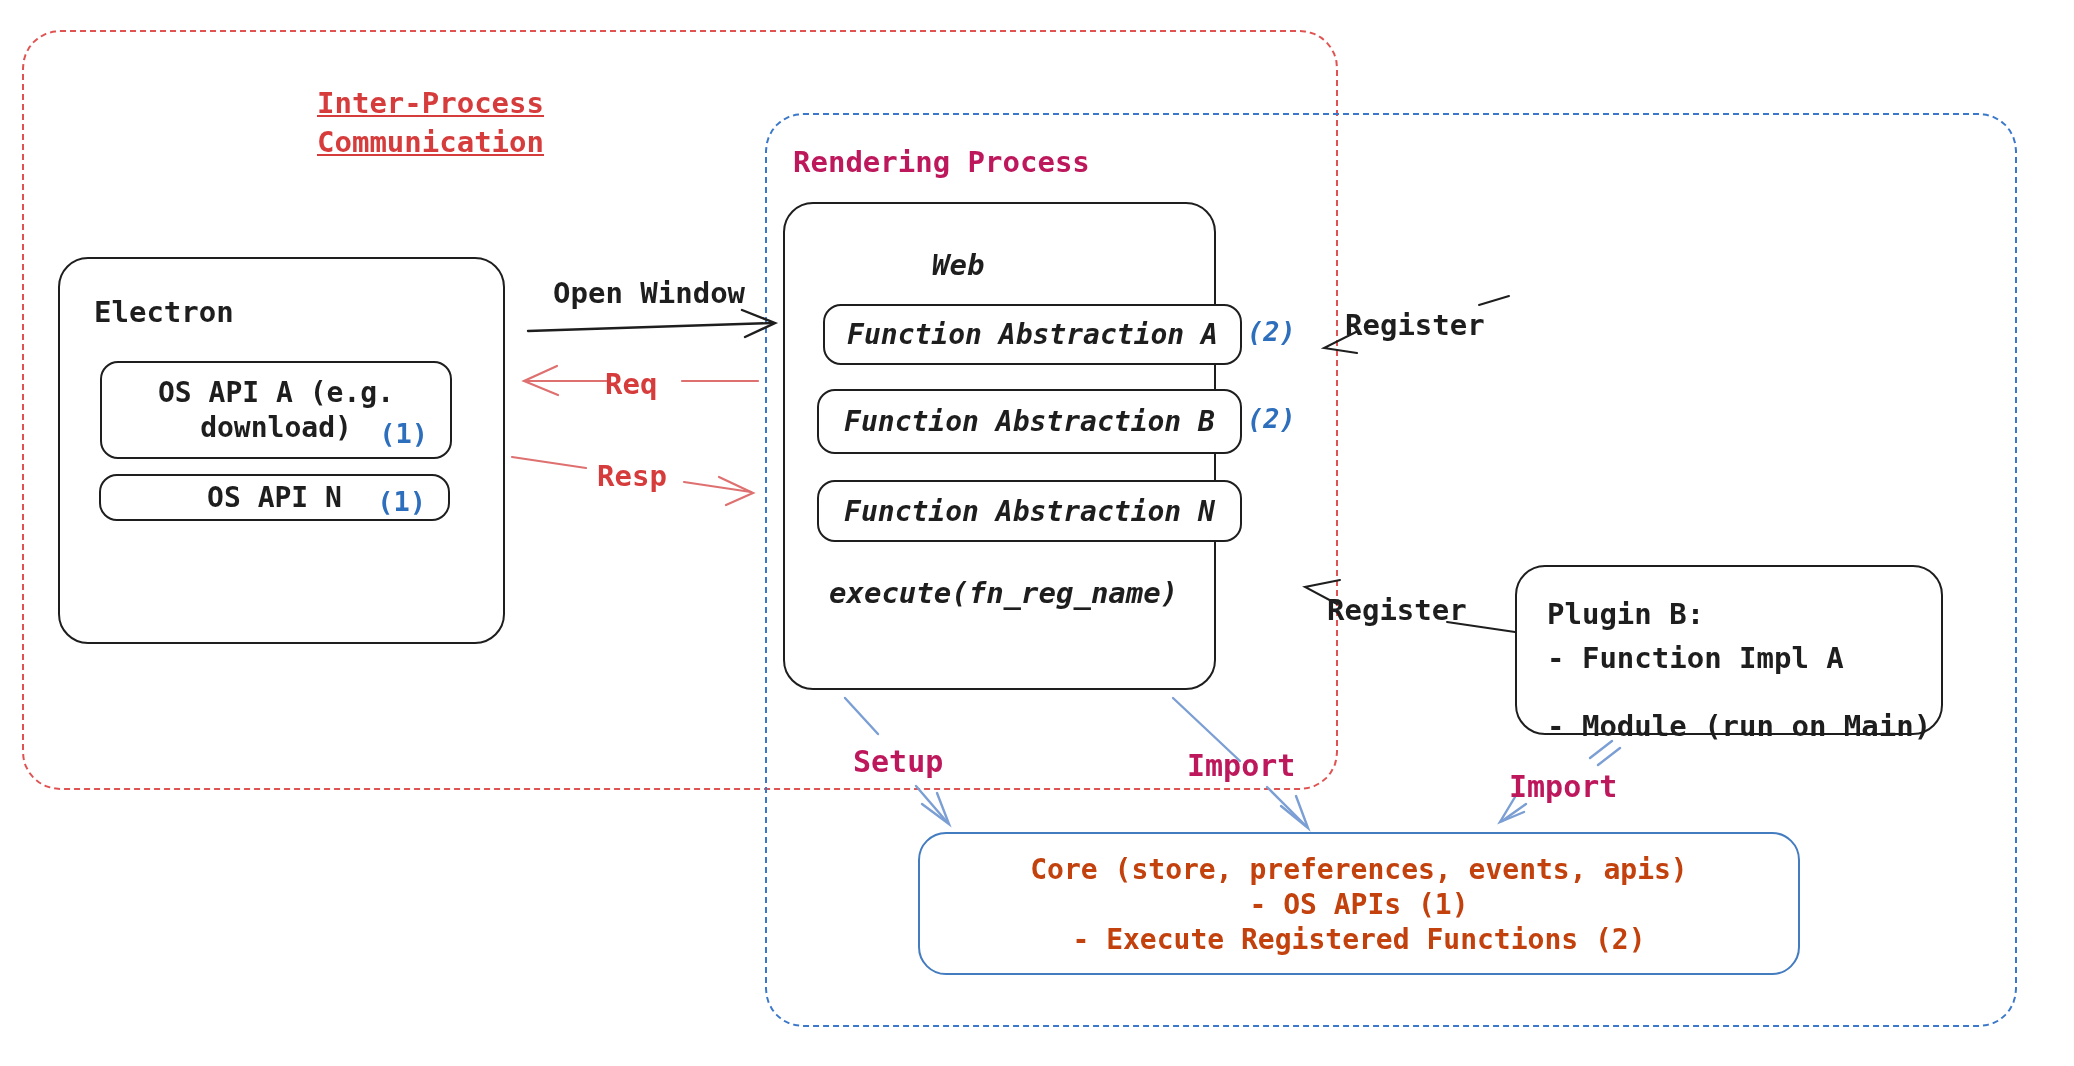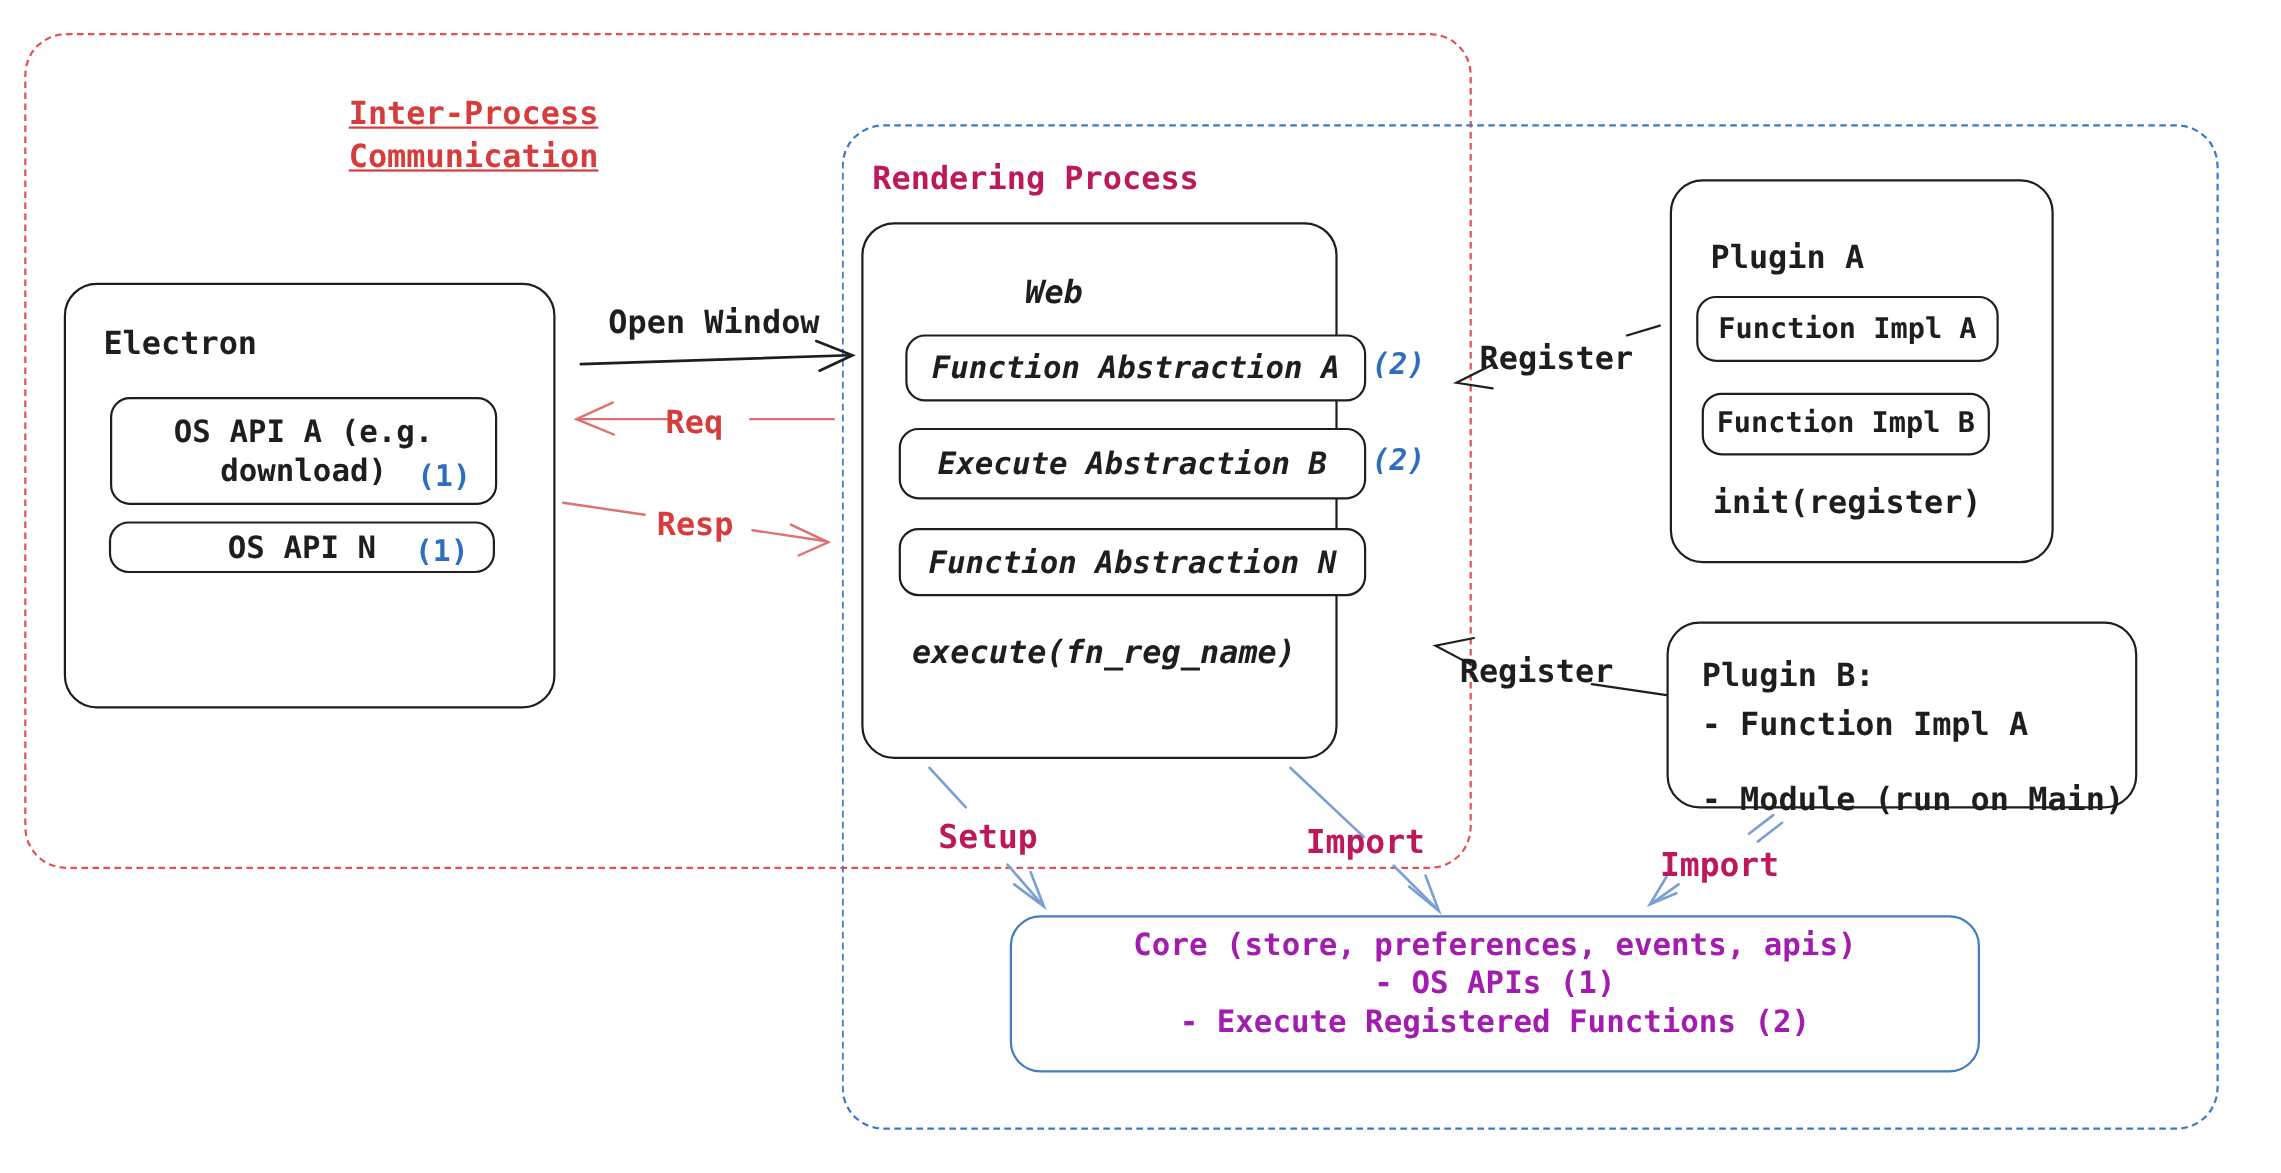--- a/index.html
+++ b/index.html
@@ -39,24 +39,24 @@
     align-items:center;
     justify-content:center;
     font-size:28px;
     line-height:35px;
   }
   .core{
     border:2px solid #447cc0;
     border-radius:28px;
     background:#ffffff;
     text-align:center;
-    padding-top:7px;
+    padding-top:18px;
     line-height:35px;
     font-size:28px;
-    color:#a21caf;
+    color:#c2410c;
   }
   .lbl{font-size:29px;line-height:39px;}
   .lbl.red{color:#d63c3c;}
   .lbl.blue{color:#be185d;}
   .badge{color:#2e6fbd;font-size:27px;font-weight:600;}
   svg.overlay{position:absolute;left:0;top:0;pointer-events:none;}
 </style>
 </head>
 <body>
 
@@ -84,39 +84,29 @@
     </div>
   </div>
 
   <div class="abs node" style="left:783px;top:202px;width:433px;height:488px;font-style:italic;">
     <div class="abs mono lbl" style="left:147px;top:42px;">Web</div>
     <div class="abs subnode mono" style="left:38px;top:100px;width:419px;height:61px;">
       <div>Function Abstraction A</div>
     </div>
     <span class="abs badge" style="left:462px;top:112px;">(2)</span>
     <div class="abs subnode mono" style="left:32px;top:185px;width:425px;height:65px;">
-      <div>Execute Abstraction B</div>
+      <div>Function Abstraction B</div>
     </div>
     <span class="abs badge" style="left:462px;top:199px;">(2)</span>
     <div class="abs subnode mono" style="left:32px;top:276px;width:425px;height:62px;">
       <div>Function Abstraction N</div>
     </div>
     <div class="abs mono lbl" style="left:44px;top:370px;">execute(fn_reg_name)</div>
   </div>
 
-  <div class="abs node" style="left:1518px;top:163px;width:349px;height:349px;">
-    <div class="abs mono lbl" style="left:35px;top:50px;">Plugin A</div>
-    <div class="abs subnode mono" style="left:22px;top:104px;width:275px;height:60px;font-size:26px;">
-      <div>Function Impl A</div>
-    </div>
-    <div class="abs subnode mono" style="left:27px;top:192px;width:262px;height:57px;font-size:26px;">
-      <div>Function Impl B</div>
-    </div>
-    <div class="abs mono lbl" style="left:37px;top:272px;">init(register)</div>
-  </div>
 
   <div class="abs node" style="left:1515px;top:565px;width:428px;height:170px;">
     <div class="abs mono lbl" style="left:30px;top:28px;">Plugin B:</div>
     <div class="abs mono lbl" style="left:30px;top:72px;">- Function Impl A</div>
     <div class="abs mono lbl" style="left:30px;top:114px;margin-top:26px;">- Module (run on Main)</div>
   </div>
 
   <div class="abs core mono" style="left:918px;top:832px;width:882px;height:143px;">
     <div>Core (store, preferences, events, apis)</div>
     <div>- OS APIs (1)</div>

